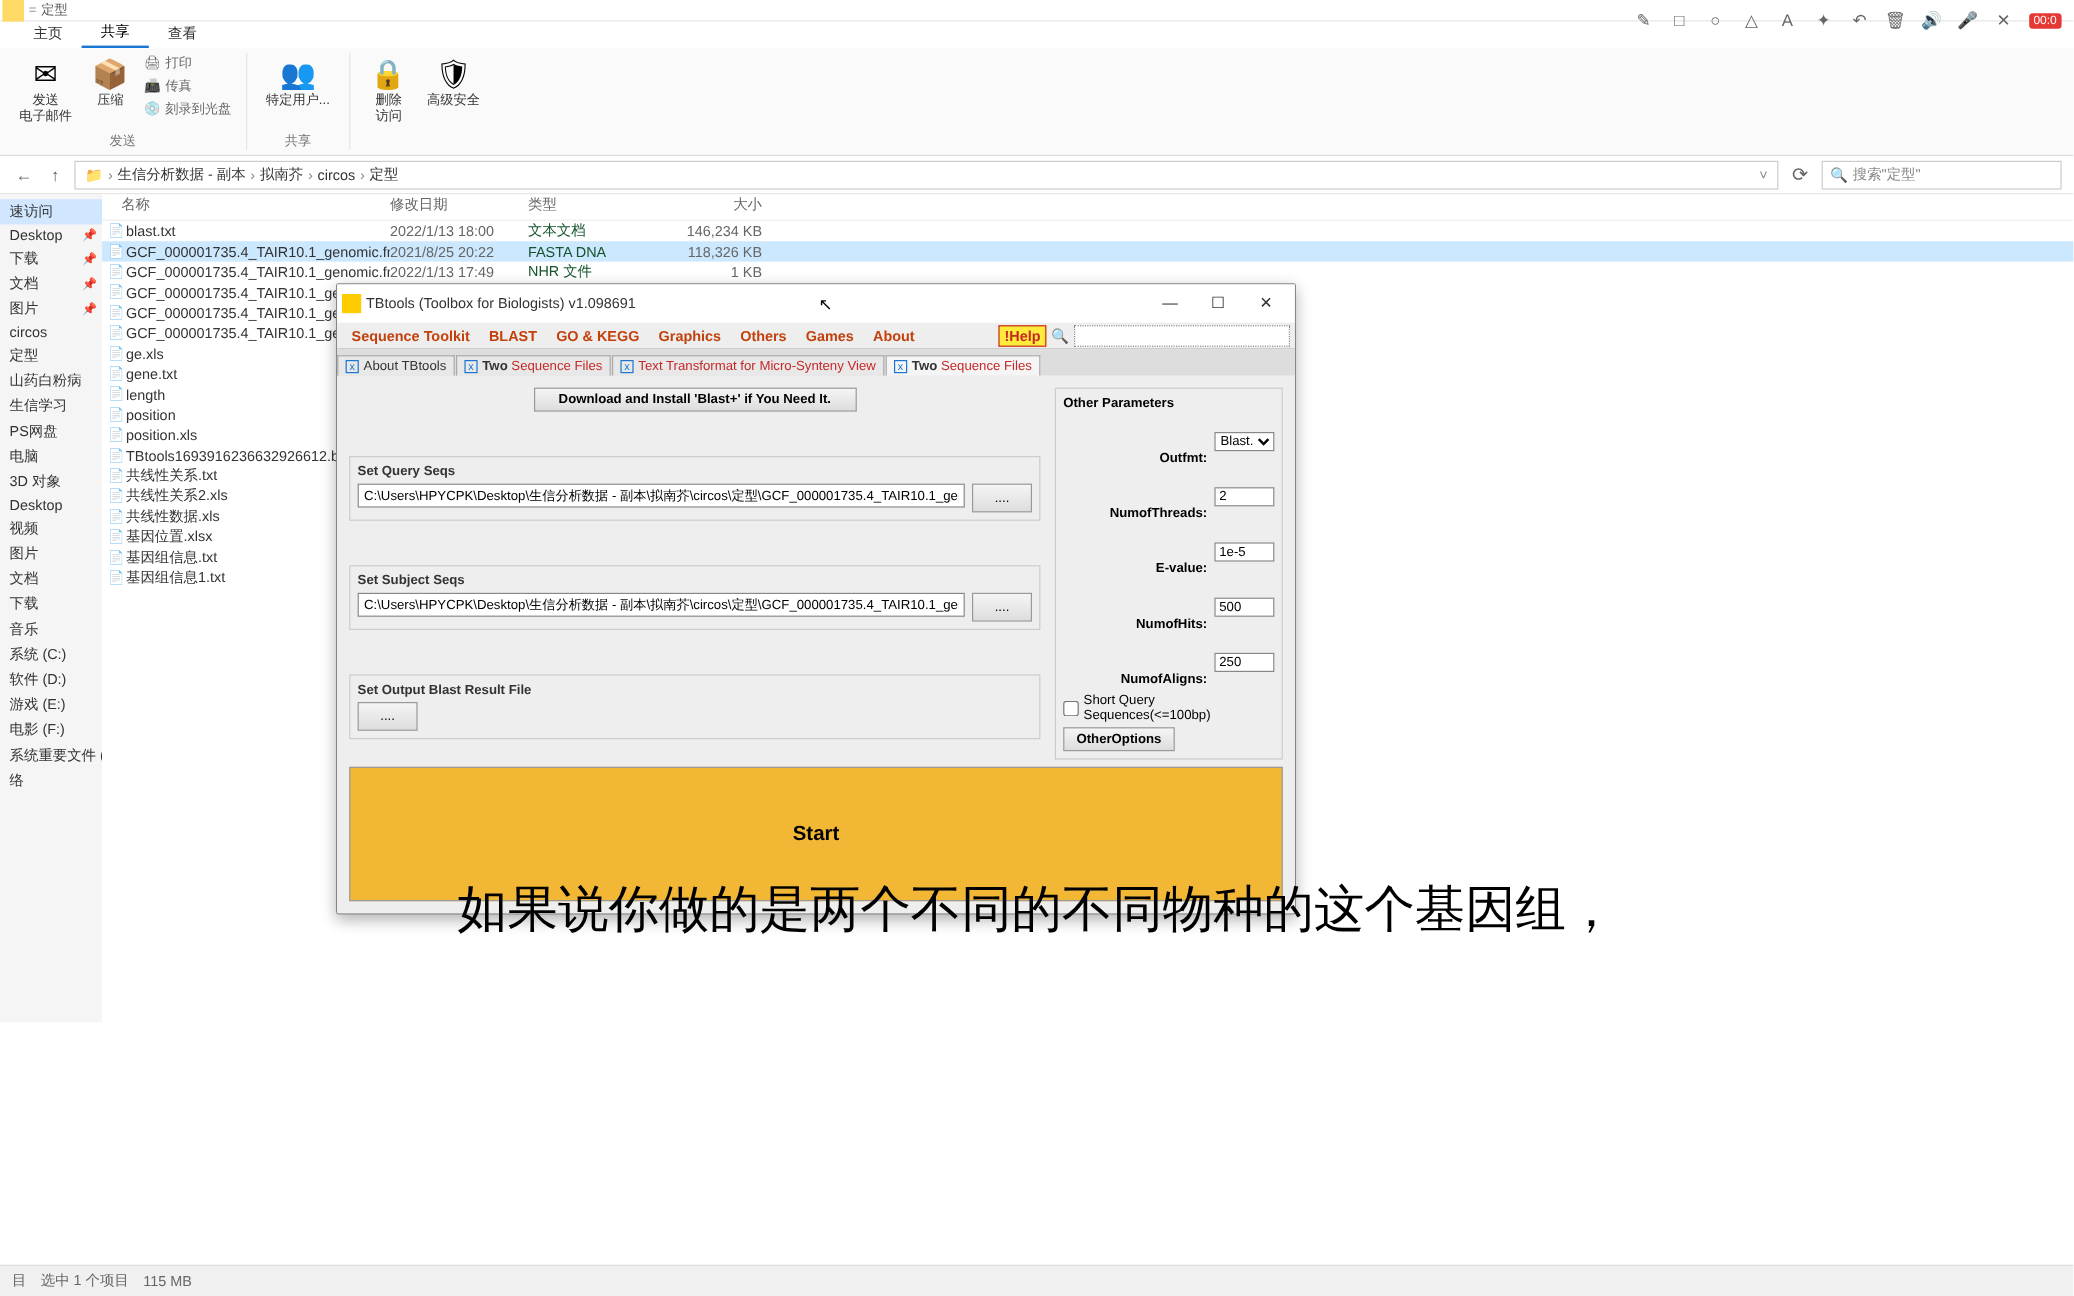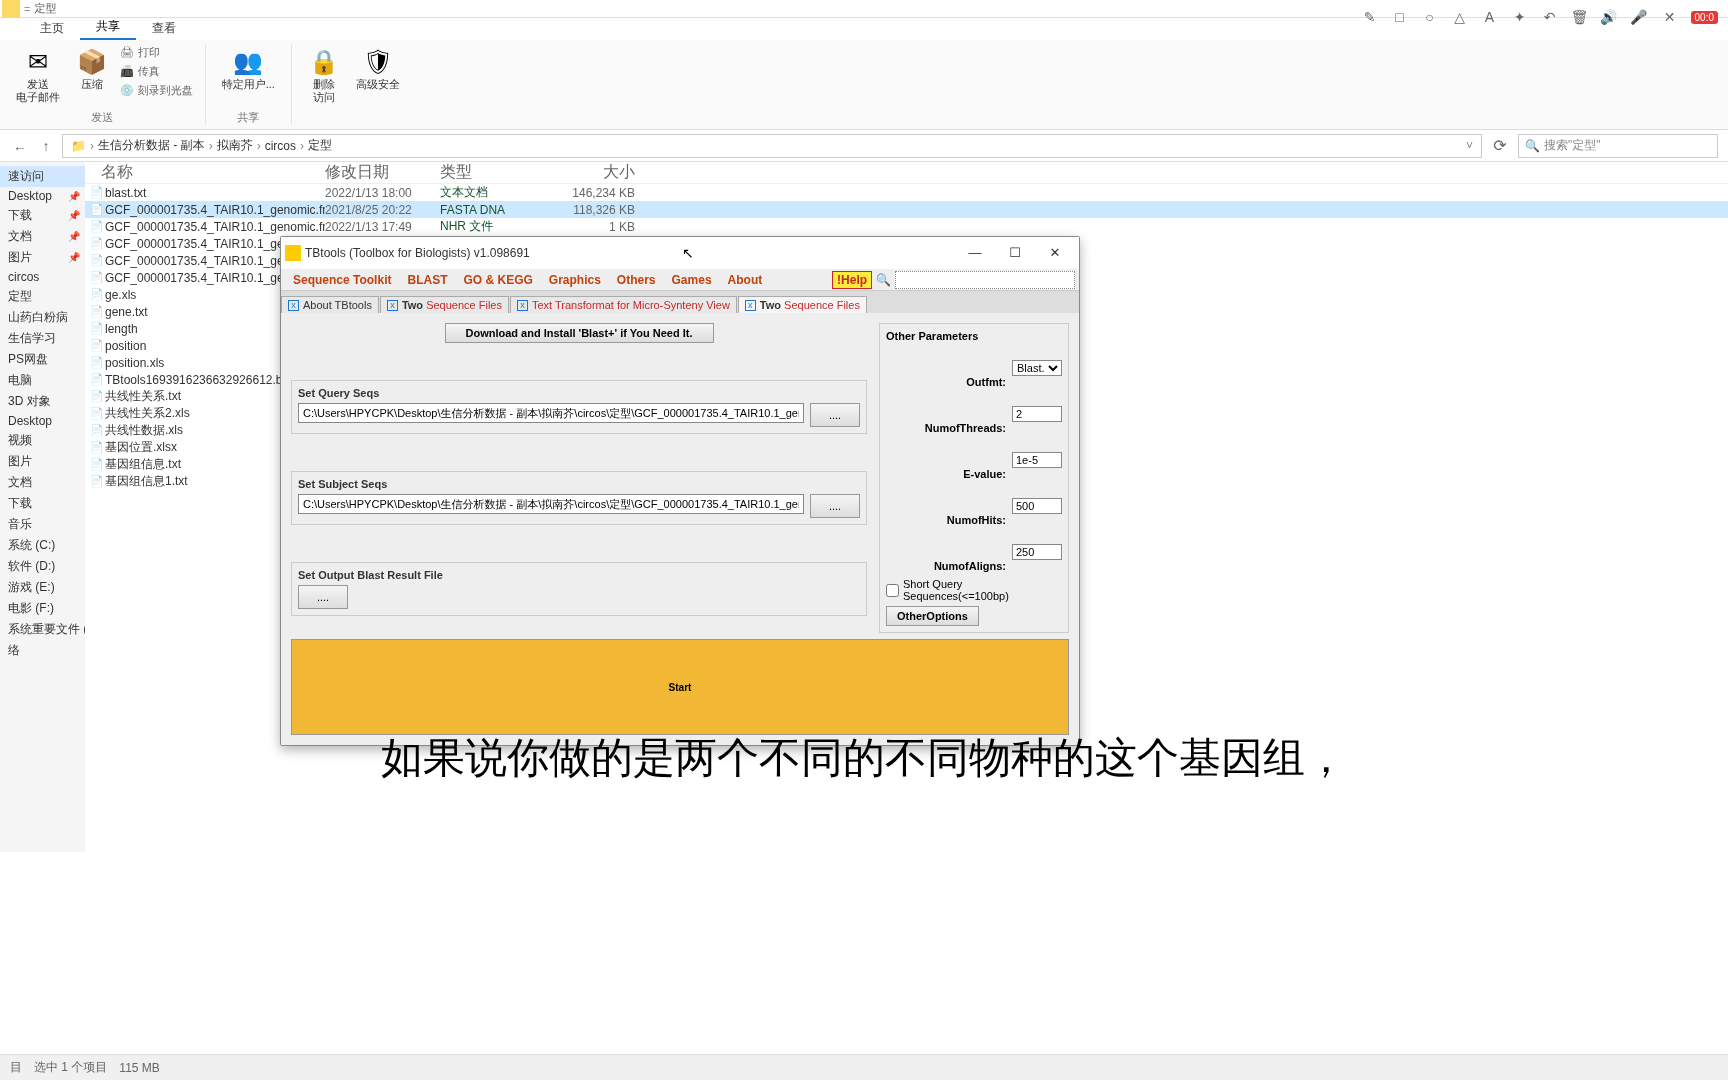--- a/index.html
+++ b/index.html
@@ -10,21 +10,21 @@
     .titlebar-icon { width: 18px; height: 18px; background: #ffd966; margin-left: 2px; }
     .titlebar-divider { margin: 0 4px; color: #999; font-size: 11px; }
     .titlebar-text { font-size: 11px; color: #555; }
     
     
     .top-icons { position: absolute; top: 8px; right: 10px; display: flex; gap: 12px; align-items: center; }
     .top-icon { width: 18px; height: 18px; display: flex; align-items: center; justify-content: center; font-size: 14px; color: #666; cursor: pointer; }
     .badge-red { background: #e53935; color: #fff; padding: 1px 4px; border-radius: 3px; font-size: 10px; }
     
     
-    .ribbon-tabs { height: 22px; display: flex; align-items: flex-end; padding-left: 24px; background: #fff; }
+    .ribbon-tabs { height: 22px; display: flex; align-items: flex-end; padding-left: 12px; background: #fff; }
     .ribbon-tab { padding: 3px 16px; font-size: 12px; color: #333; cursor: pointer; }
     .ribbon-tab.active { border-bottom: 2px solid #1976d2; color: #000; }
     
     
     .ribbon { height: 90px; background: #fafafa; border-bottom: 1px solid #ddd; display: flex; padding: 4px 0; }
     .ribbon-group { display: flex; flex-direction: column; align-items: center; padding: 0 10px; border-right: 1px solid #e5e5e5; justify-content: space-between; }
     .ribbon-group-items { display: flex; gap: 4px; align-items: flex-start; }
     .ribbon-btn { display: flex; flex-direction: column; align-items: center; padding: 2px 6px; cursor: pointer; }
     .ribbon-btn-icon { width: 32px; height: 32px; display: flex; align-items: center; justify-content: center; font-size: 24px; }
     .ribbon-btn-label { font-size: 11px; color: #333; text-align: center; line-height: 1.2; }
@@ -42,21 +42,21 @@
     .searchbox { width: 200px; height: 24px; border: 1px solid #ccc; display: flex; align-items: center; padding: 0 6px; font-size: 12px; color: #888; }
     
     
     .main { display: flex; height: 690px; }
     .sidebar { width: 85px; background: #f5f5f5; padding-top: 4px; overflow: hidden; }
     .sidebar-item { padding: 2px 4px 2px 8px; font-size: 12px; color: #333; cursor: pointer; display: flex; justify-content: space-between; align-items: center; white-space: nowrap; }
     .sidebar-item.selected { background: #d0e7ff; }
     .pin { color: #888; font-size: 10px; }
     
     .filepane { flex: 1; position: relative; }
-    .file-headers { display: flex; height: 22px; background: #fff; border-bottom: 1px solid #eee; font-size: 16px; color: #666; }
+    .file-headers { display: flex; height: 22px; background: #fff; border-bottom: 1px solid #eee; font-size: 12px; color: #666; }
     .fh-name { width: 240px; padding-left: 16px; }
     .fh-date { width: 115px; }
     .fh-type { width: 95px; }
     .fh-size { width: 110px; text-align: right; padding-right: 10px; }
     .file-row { display: flex; height: 17px; align-items: center; font-size: 12px; color: #333; cursor: pointer; }
     .file-row.selected { background: #cce8ff; }
     .file-icon { width: 16px; text-align: center; font-size: 11px; margin-left: 4px; }
     .file-name { width: 220px; white-space: nowrap; overflow: hidden; }
     .file-date { width: 115px; color: #666; }
     .file-type { width: 95px; color: #14532d; }
@@ -93,21 +93,21 @@
     .tb-fs-label { font-size: 11px; font-weight: bold; color: #333; margin-bottom: 4px; display: block; }
     .tb-fs-row { display: flex; gap: 6px; }
     .tb-input { flex: 1; border: 1px solid #888; background: #fff; padding: 2px 4px; font-size: 11px; height: 20px; }
     .tb-browse { width: 50px; height: 24px; background: linear-gradient(#f5f5f5,#ddd); border: 1px solid #999; cursor: pointer; font-size: 11px; }
     .tb-param { display: flex; align-items: center; margin-bottom: 6px; gap: 6px; }
     .tb-param-label { font-size: 11px; font-weight: bold; text-align: right; flex: 1; margin-top: 28px; }
     .tb-param-input { width: 50px; border: 1px solid #888; padding: 1px 3px; font-size: 11px; }
     .tb-param-select { width: 50px; border: 1px solid #888; background: #fff; font-size: 11px; }
     .tb-check { display: flex; align-items: center; gap: 4px; font-size: 11px; margin: 4px 0; }
     .tb-other-btn { padding: 3px 10px; font-size: 11px; font-weight: bold; background: linear-gradient(#f5f5f5,#ddd); border: 1px solid #999; cursor: pointer; }
-    .tb-start { width: 778px; height: 96px; background: #f2b735; border: 1px solid #999; font-size: 10px; font-weight: bold; cursor: pointer; margin-top: 6px; }
+    .tb-start { width: 778px; height: 112px; background: #f2b735; border: 1px solid #999; font-size: 17px; font-weight: bold; cursor: pointer; margin-top: 6px; }
     
     
     .subtitle { position: absolute; left: 0; right: 0; top: 730px; text-align: center; font-size: 42px; color: #000; font-family: "SimSun", serif; }
     
     
     .statusbar { position: absolute; bottom: 0; left: 0; right: 0; height: 26px; background: #f0f0f0; border-top: 1px solid #ddd; display: flex; align-items: center; padding: 0 10px; font-size: 12px; color: #666; gap: 12px; }
     
     
     .cursor { position: absolute; left: 682px; top: 245px; font-size: 14px; color: #000; pointer-events: none; }
   </style>

